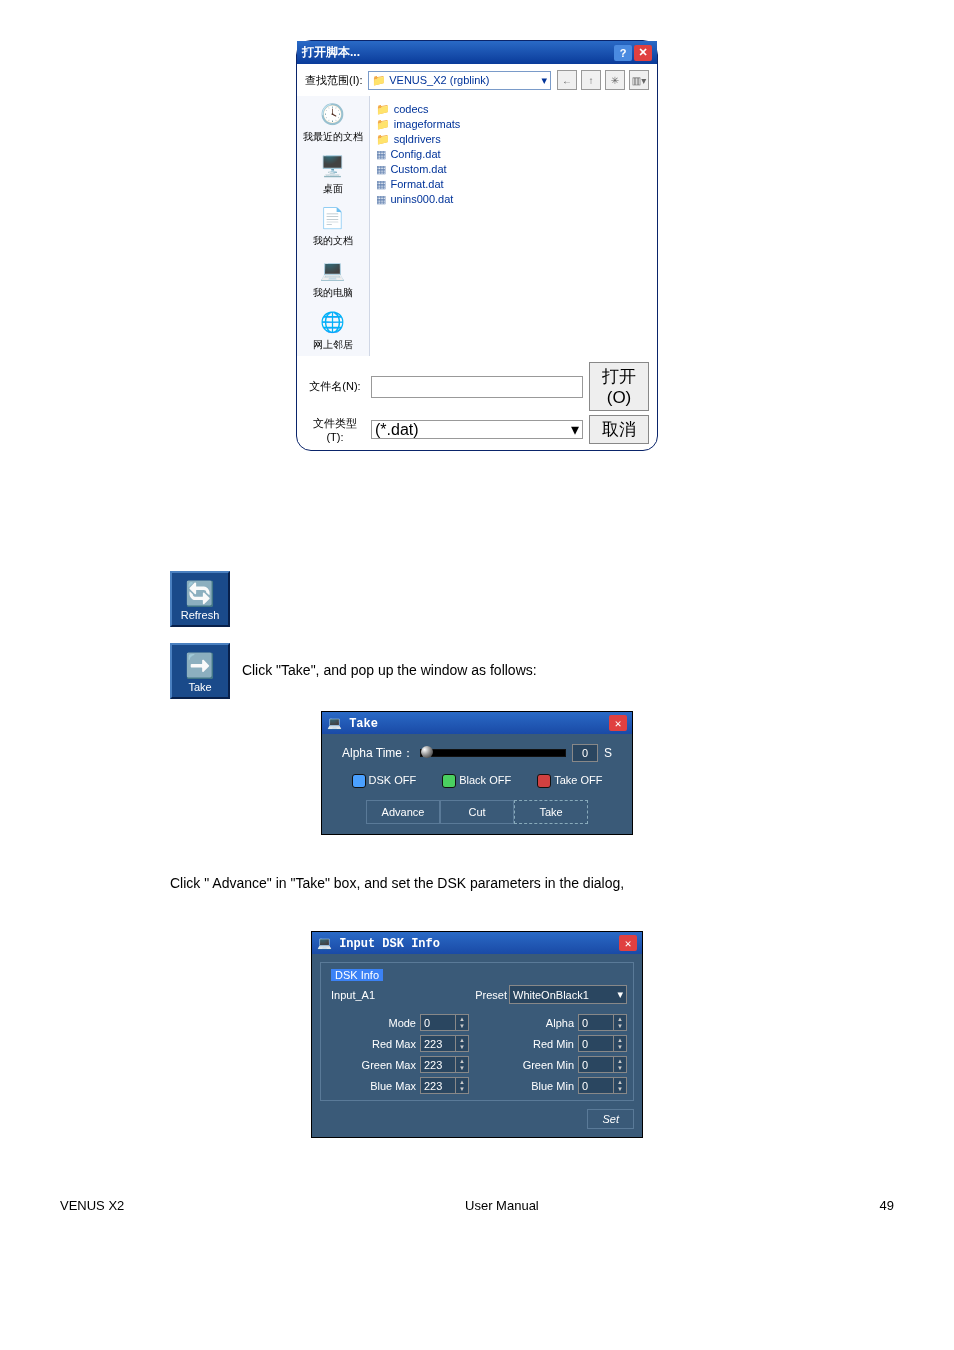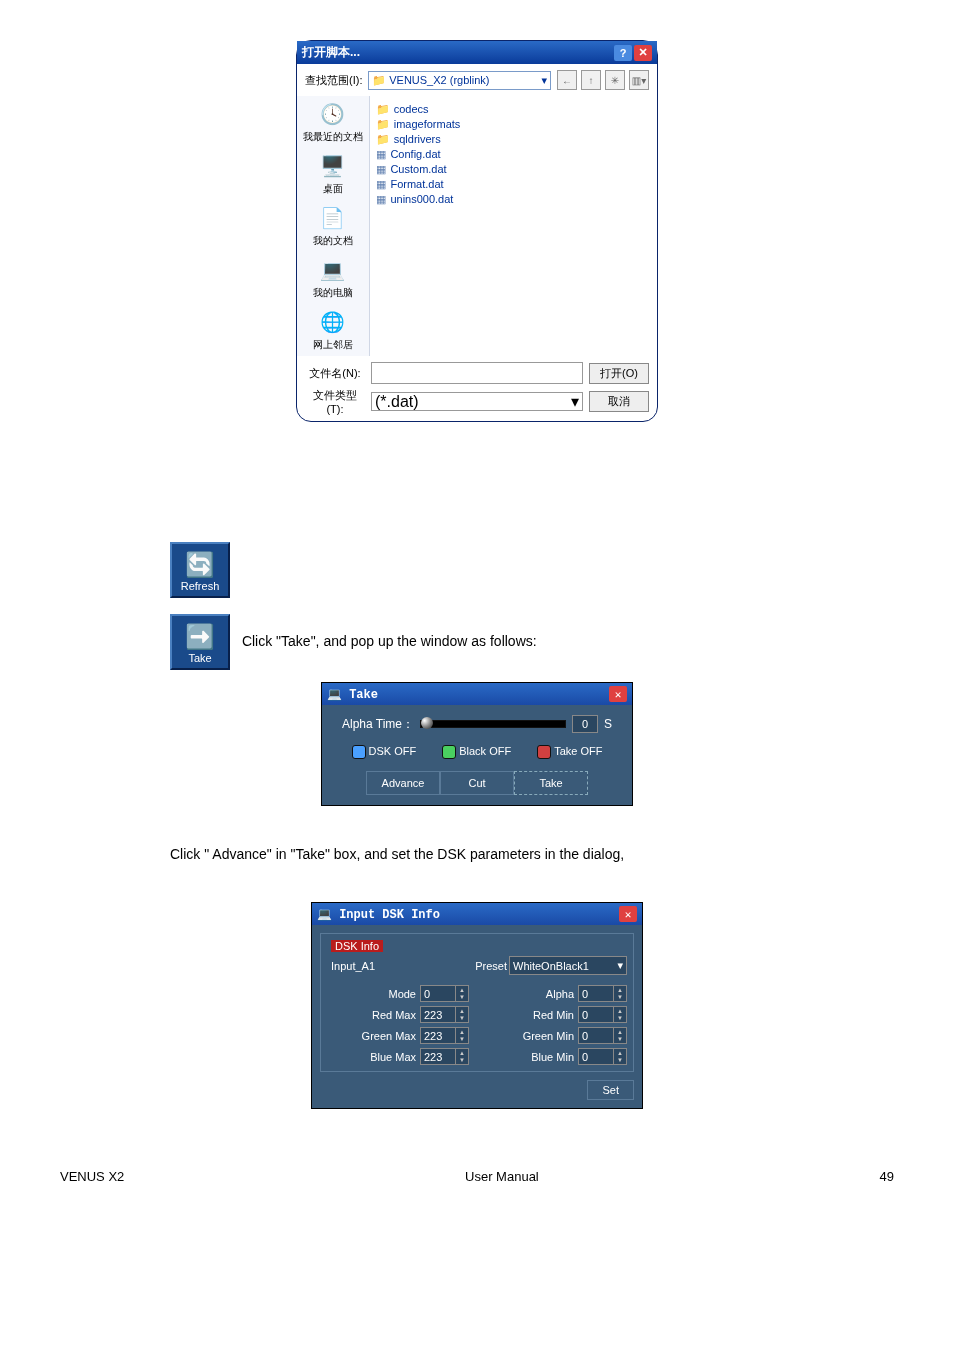--- a/index.html
+++ b/index.html
@@ -104,21 +104,21 @@
     font-size: 11px;
     align-items: center;
   }
   .fo-bottom input, .fo-bottom select {
     font-size: 11px;
     height: 18px;
     border: 1px solid #999;
     vertical-align: middle;
   }
   .fo-btn {
-    font-size: 11px;
+    font-size: 17px;
     padding: 2px;
     border: 1px solid #888;
     background: #eee;
     text-align: center;
   }
 
   .toolbtn {
     display:inline-block;
     background: #1a4a8a;
     color:#fff;
@@ -186,21 +186,21 @@
   .tw-btn-take { border:1px dashed #8ab; }
 
   .dsk-window {
     width: 330px;
     background:#3a5a78;color:#fff;margin:20px auto 0;border:1px solid #000;
   }
   .dsk-body { padding: 8px; font-size:11px; }
   .dsk-group {
     border:1px solid #5a7a98;padding:6px;margin-bottom:8px;
   }
-  .dsk-group-title { margin:-12px 0 4px 4px;background:#b91c1c;display:inline-block;padding:0 4px;font-size:11px; }
+  .dsk-group-title { margin:-12px 0 4px 4px;background:#3b82f6;display:inline-block;padding:0 4px;font-size:11px; }
   .dsk-row {
     display:flex;align-items:center;gap:2px;margin-bottom:4px;
   }
   .dsk-select {
     flex:1;border:1px solid #888;background:#2a4660;color:#fff;font-size:11px;height:17px;
     display:flex;align-items:center;justify-content:space-between;padding:0 3px;
   }
   .dsk-grid {
     display:grid;grid-template-columns:1fr 1fr;gap:4px 16px;
   }
@@ -210,21 +210,21 @@
   .dsk-spin-label { width:60px;text-align:right;font-size:11px; }
   .dsk-spin-box {
     width:44px;height:15px;border:1px solid #888;background:#2a4660;color:#fff;
     font-size:11px;display:flex;align-items:center;padding-left:3px;position:relative;
   }
   .dsk-spin-arrows {
     position:absolute;right:0;top:0;bottom:0;width:12px;border-left:1px solid #888;
     display:flex;flex-direction:column;font-size:6px;color:#ccc;
   }
   .dsk-spin-arrows div{flex:1;display:flex;align-items:center;justify-content:center;line-height:1;}
-  .dsk-set { text-align:right; }
+  .dsk-set { text-align:right;font-style:italic; }
   .dsk-set-btn {
     display:inline-block;padding:3px 14px;border:1px solid #5a7a98;background:#3a5a78;color:#fff;font-size:11px;
   }
 
   .body-text { margin: 40px 0; }
   .footer {
     display:flex;justify-content:space-between;margin-top:60px;font-size:13px;
   }
   .left-col { margin-left: 110px; }
 </style>

